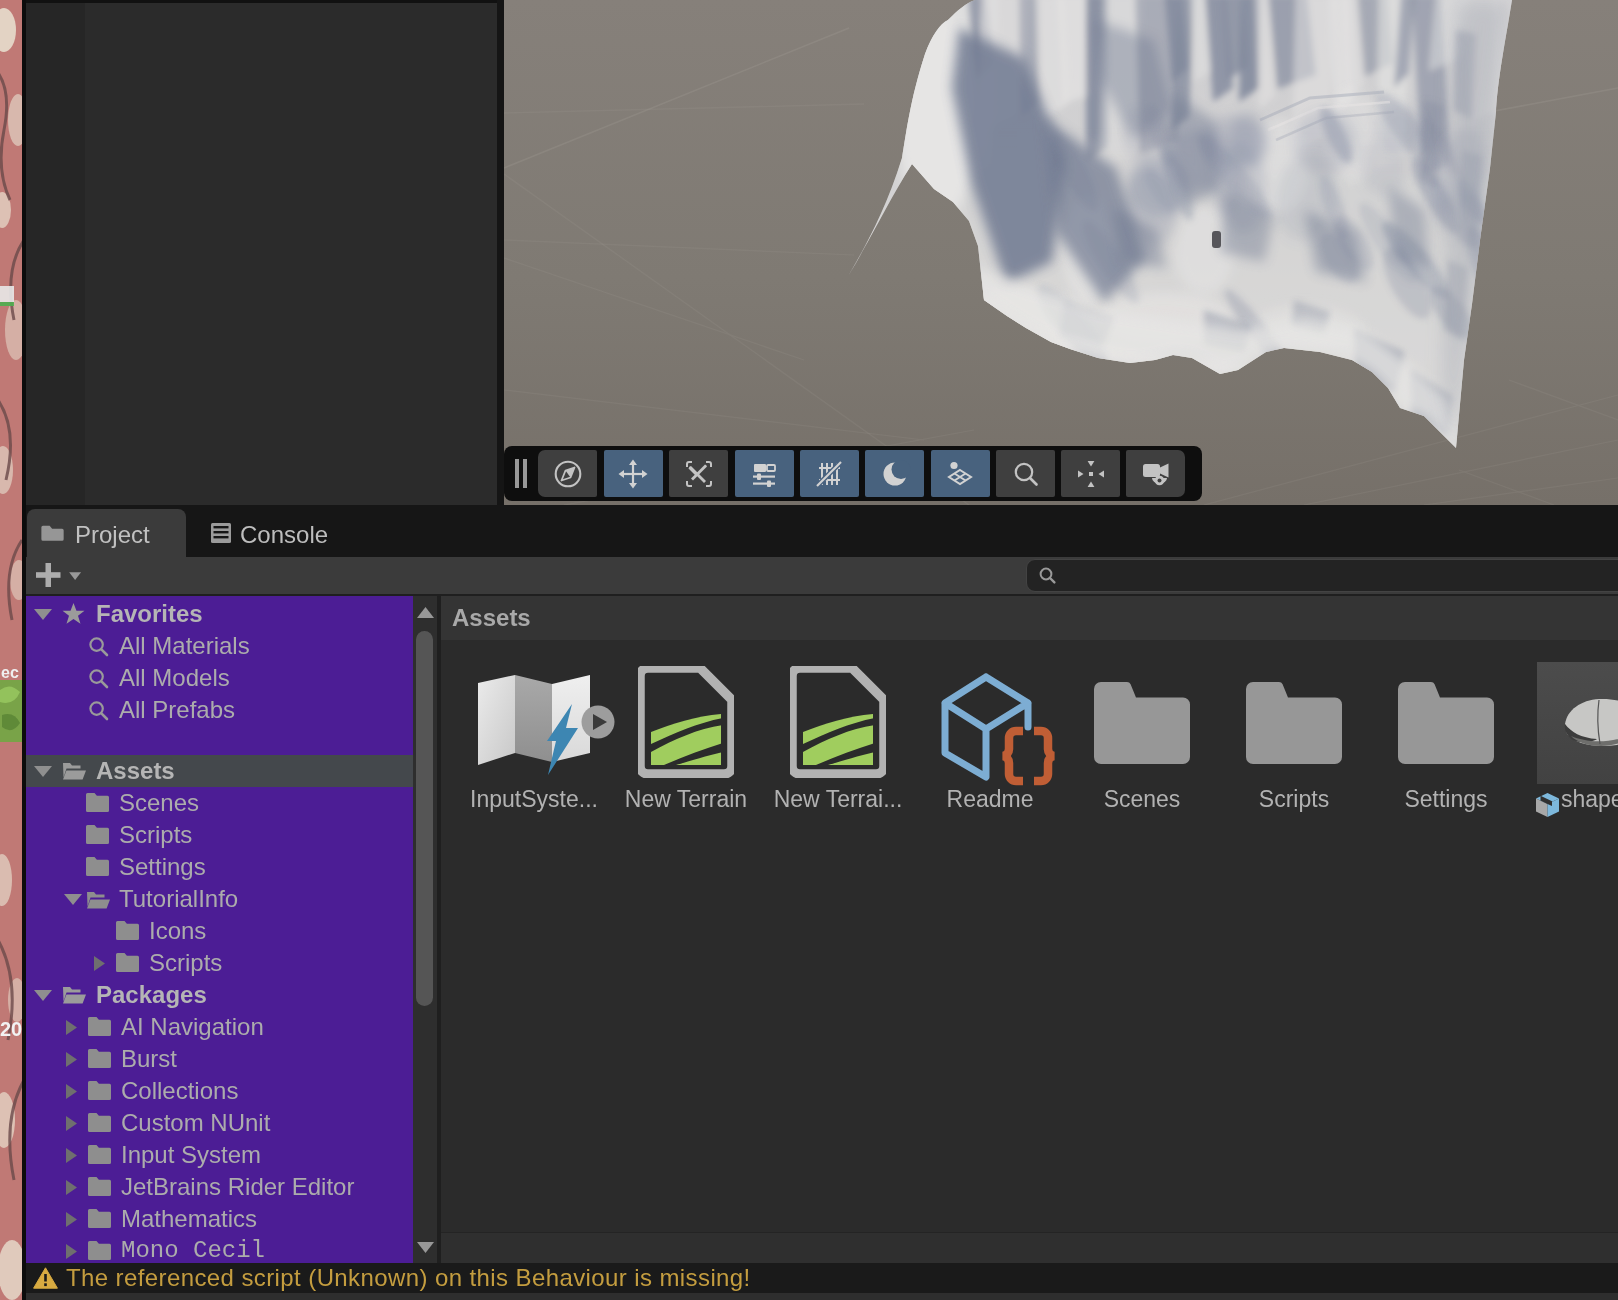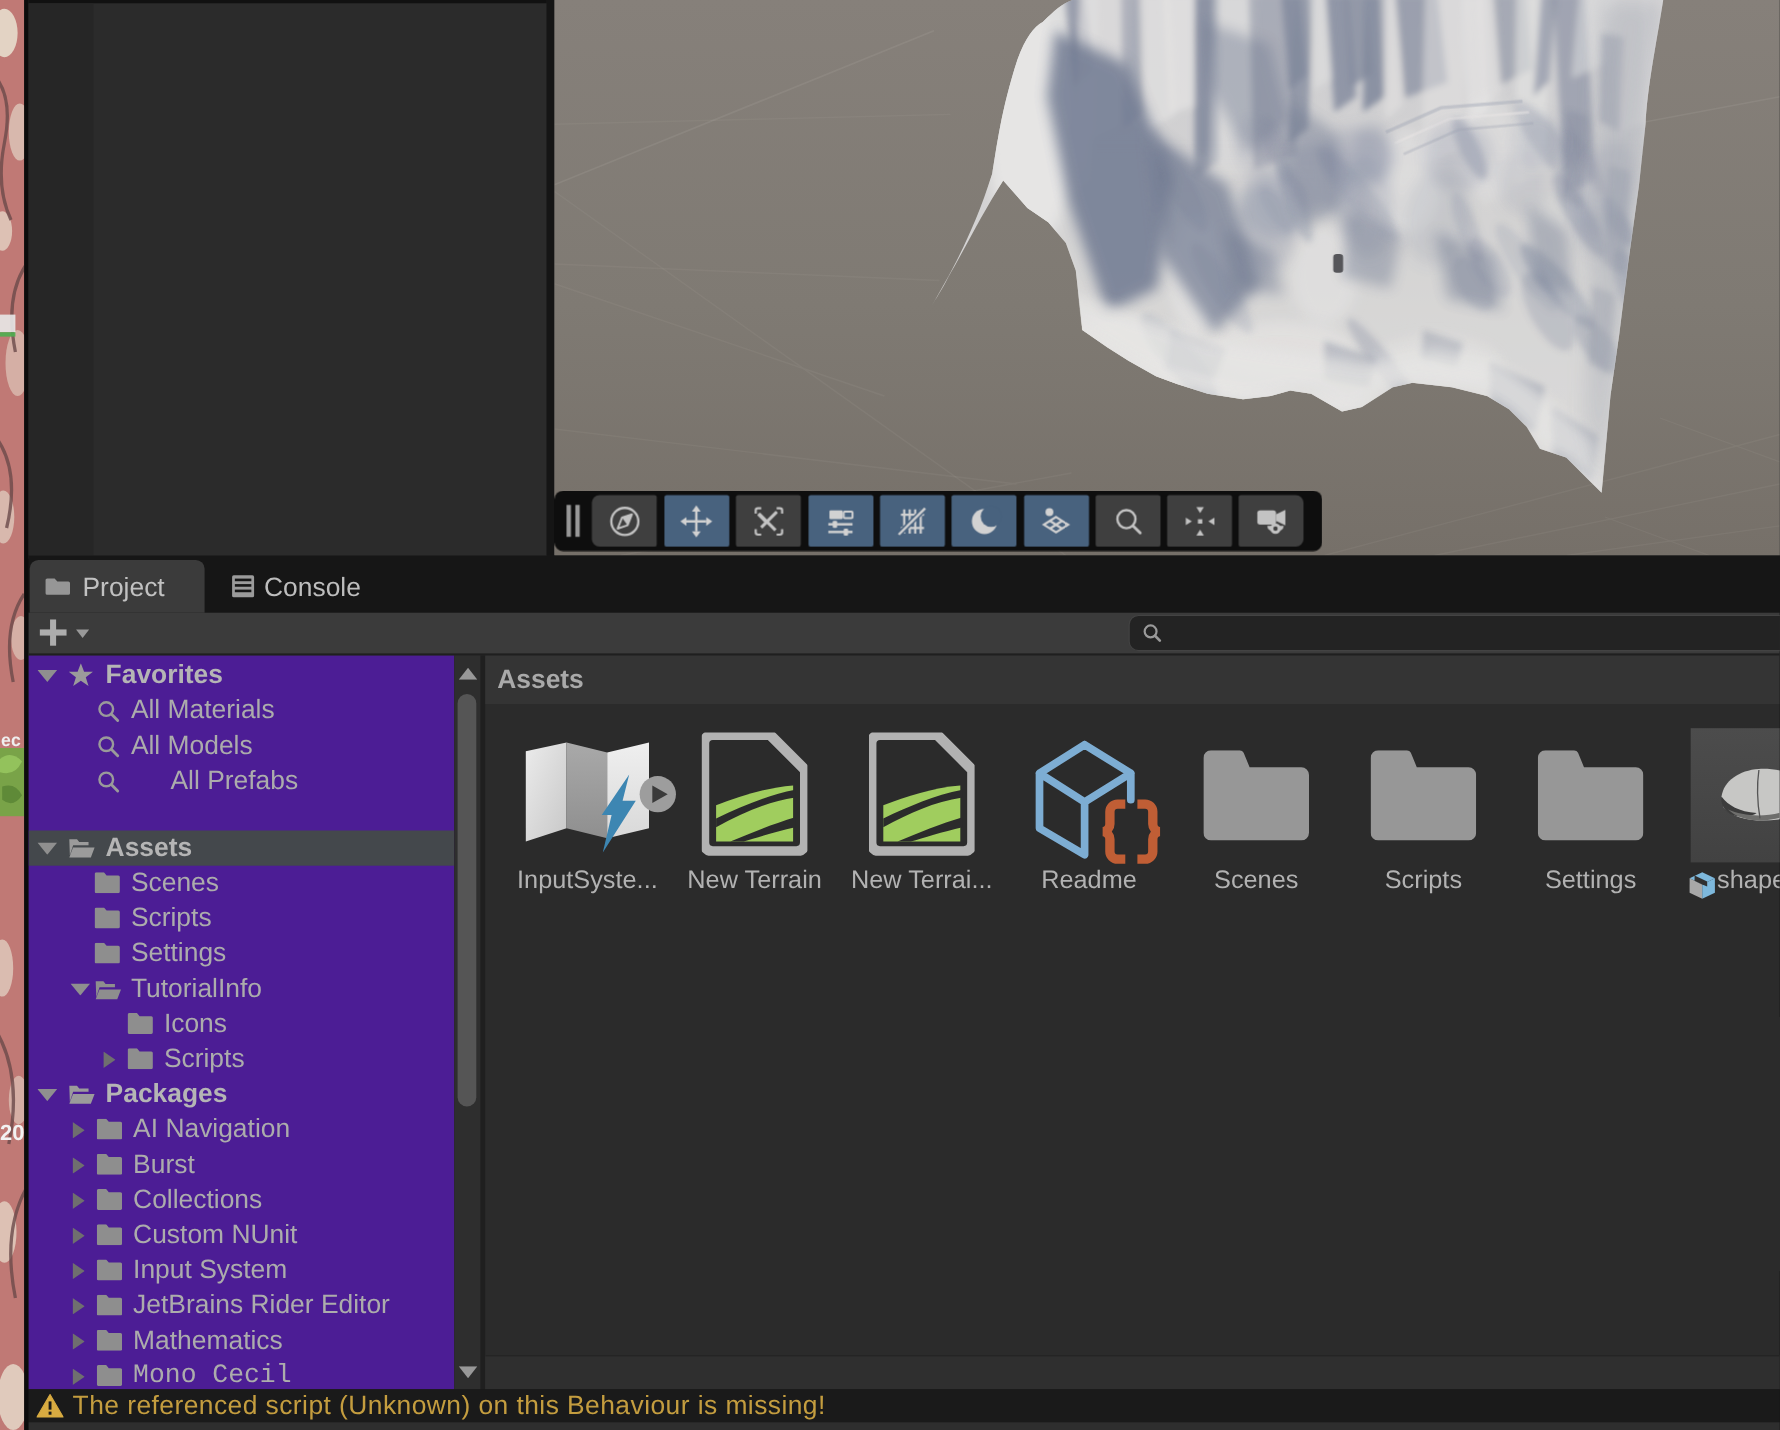--- a/index.html
+++ b/index.html
@@ -402,21 +402,21 @@
         <circle cx="8.6" cy="8.6" r="6.2" fill="none" stroke="#9a9a9a" stroke-width="2.2"></circle>
         <line x1="13.4" y1="13.4" x2="19" y2="19" stroke="#9a9a9a" stroke-width="2.6" stroke-linecap="round"></line>
       </svg>
     <span class="rt" style="left:93px;">All Models</span>
   </div>
   <div class="row" style="top:98px;">
     <svg class="abs" style="left:62px;top:6px;" width="21" height="21" viewBox="0 0 21 21">
         <circle cx="8.6" cy="8.6" r="6.2" fill="none" stroke="#9a9a9a" stroke-width="2.2"></circle>
         <line x1="13.4" y1="13.4" x2="19" y2="19" stroke="#9a9a9a" stroke-width="2.6" stroke-linecap="round"></line>
       </svg>
-    <span class="rt" style="left:93px;margin-left:36px;">All Prefabs</span>
+    <span class="rt" style="left:93px;">All Prefabs</span>
   </div>
 
   <div class="row" style="top:159px;">
     <svg class="abs" style="left:8px;top:11px;" width="18" height="11" viewBox="0 0 18 11">
         <path d="M0 0 h18 l-9 11 z" fill="#8f8f8f"></path>
       </svg>
     <svg class="abs" style="left:36px;top:6px;" width="25" height="20" viewBox="0 0 25 20">
         <path d="M1 2 h7 l2 2.5 h8.5 v3 h-14 l-3 9 z M1 18.5 l3.4 -9 h19.6 l-3.4 9 z" fill="#9b9b9b"></path>
       </svg>
     <span class="rtb" style="left:70px;">Assets</span>

